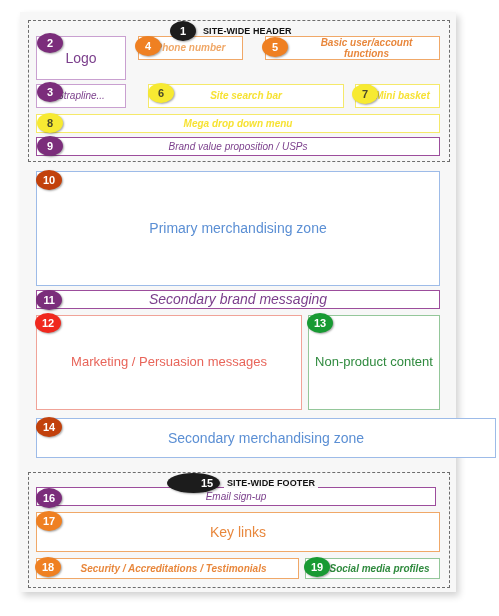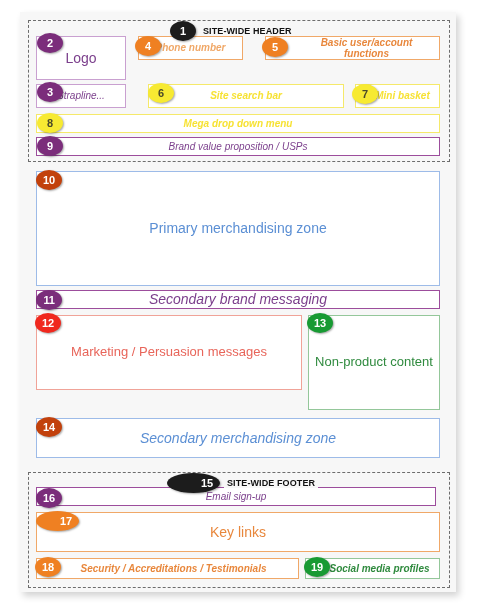--- a/index.html
+++ b/index.html
@@ -169,51 +169,51 @@
   <div class="wbox c-blue" style="left:36px; top:171px; width:404px; height:115px;">
     <span class="lbl t-blue" style="font-size:14px;">Primary merchandising zone</span>
   </div>
   <div class="badge b-blue" style="left:36px; top:170px;">10</div>
 
   <div class="wbox c-purple-dark" style="left:36px; top:290px; width:404px; height:19px;">
     <span class="lbl t-purple italic" style="font-size:14px;">Secondary brand messaging</span>
   </div>
   <div class="badge b-purple" style="left:36px; top:290px;">11</div>
 
-  <div class="wbox c-red" style="left:36px; top:315px; width:266px; height:75px;">
+  <div class="wbox c-red" style="left:36px; top:315px; width:266px; height:95px;">
     <span class="lbl t-red" style="font-size:13px;">Marketing / Persuasion messages</span>
   </div>
   <div class="badge b-red" style="left:35px; top:313px;">12</div>
 
   <div class="wbox c-green" style="left:308px; top:315px; width:132px; height:95px;">
     <span class="lbl t-green" style="font-size:13px;">Non-product content</span>
   </div>
   <div class="badge b-green" style="left:307px; top:313px;">13</div>
 
-  <div class="wbox c-blue" style="left:36px; top:418px; width:404px; height:40px;font-style:italic;">
+  <div class="wbox c-blue" style="left:36px; top:418px; width:460px; height:40px;">
     <span class="lbl t-blue" style="font-size:14px;">Secondary merchandising zone</span>
   </div>
   <div class="badge b-blue" style="left:36px; top:417px;">14</div>
 
   <div class="dashed-zone" style="left:28px; top:472px; width:420px; height:114px;"></div>
 
   <div class="section-title" style="left:167px; top:473px;">
     <div class="badge b-black" style="position:relative; left:0; top:0;padding-left:27px;">15</div>
     <span class="ttext">SITE-WIDE FOOTER</span>
   </div>
 
   <div class="wbox c-purple-dark" style="left:36px; top:487px; width:400px; height:19px;">
     <span class="lbl t-purple italic" style="font-size:10px;">Email sign-up</span>
   </div>
   <div class="badge b-purple" style="left:36px; top:488px;">16</div>
 
   <div class="wbox c-orange" style="left:36px; top:512px; width:404px; height:40px;">
     <span class="lbl t-orange" style="font-size:14px;">Key links</span>
   </div>
-  <div class="badge b-orange" style="left:36px; top:511px;padding-left:17px;">17</div>
+  <div class="badge b-orange" style="left:36px; top:511px;">17</div>
 
   <div class="wbox c-orange" style="left:36px; top:558px; width:263px; height:21px;">
     <span class="lbl t-orange bolditalic" style="font-size:10px; margin-left:12px;">Security / Accreditations / Testimonials</span>
   </div>
   <div class="badge b-orange" style="left:35px; top:557px;">18</div>
 
   <div class="wbox c-green" style="left:305px; top:558px; width:135px; height:21px;">
     <span class="lbl t-green bolditalic" style="font-size:10px; margin-left:14px;">Social media profiles</span>
   </div>
   <div class="badge b-green" style="left:304px; top:557px;">19</div>

